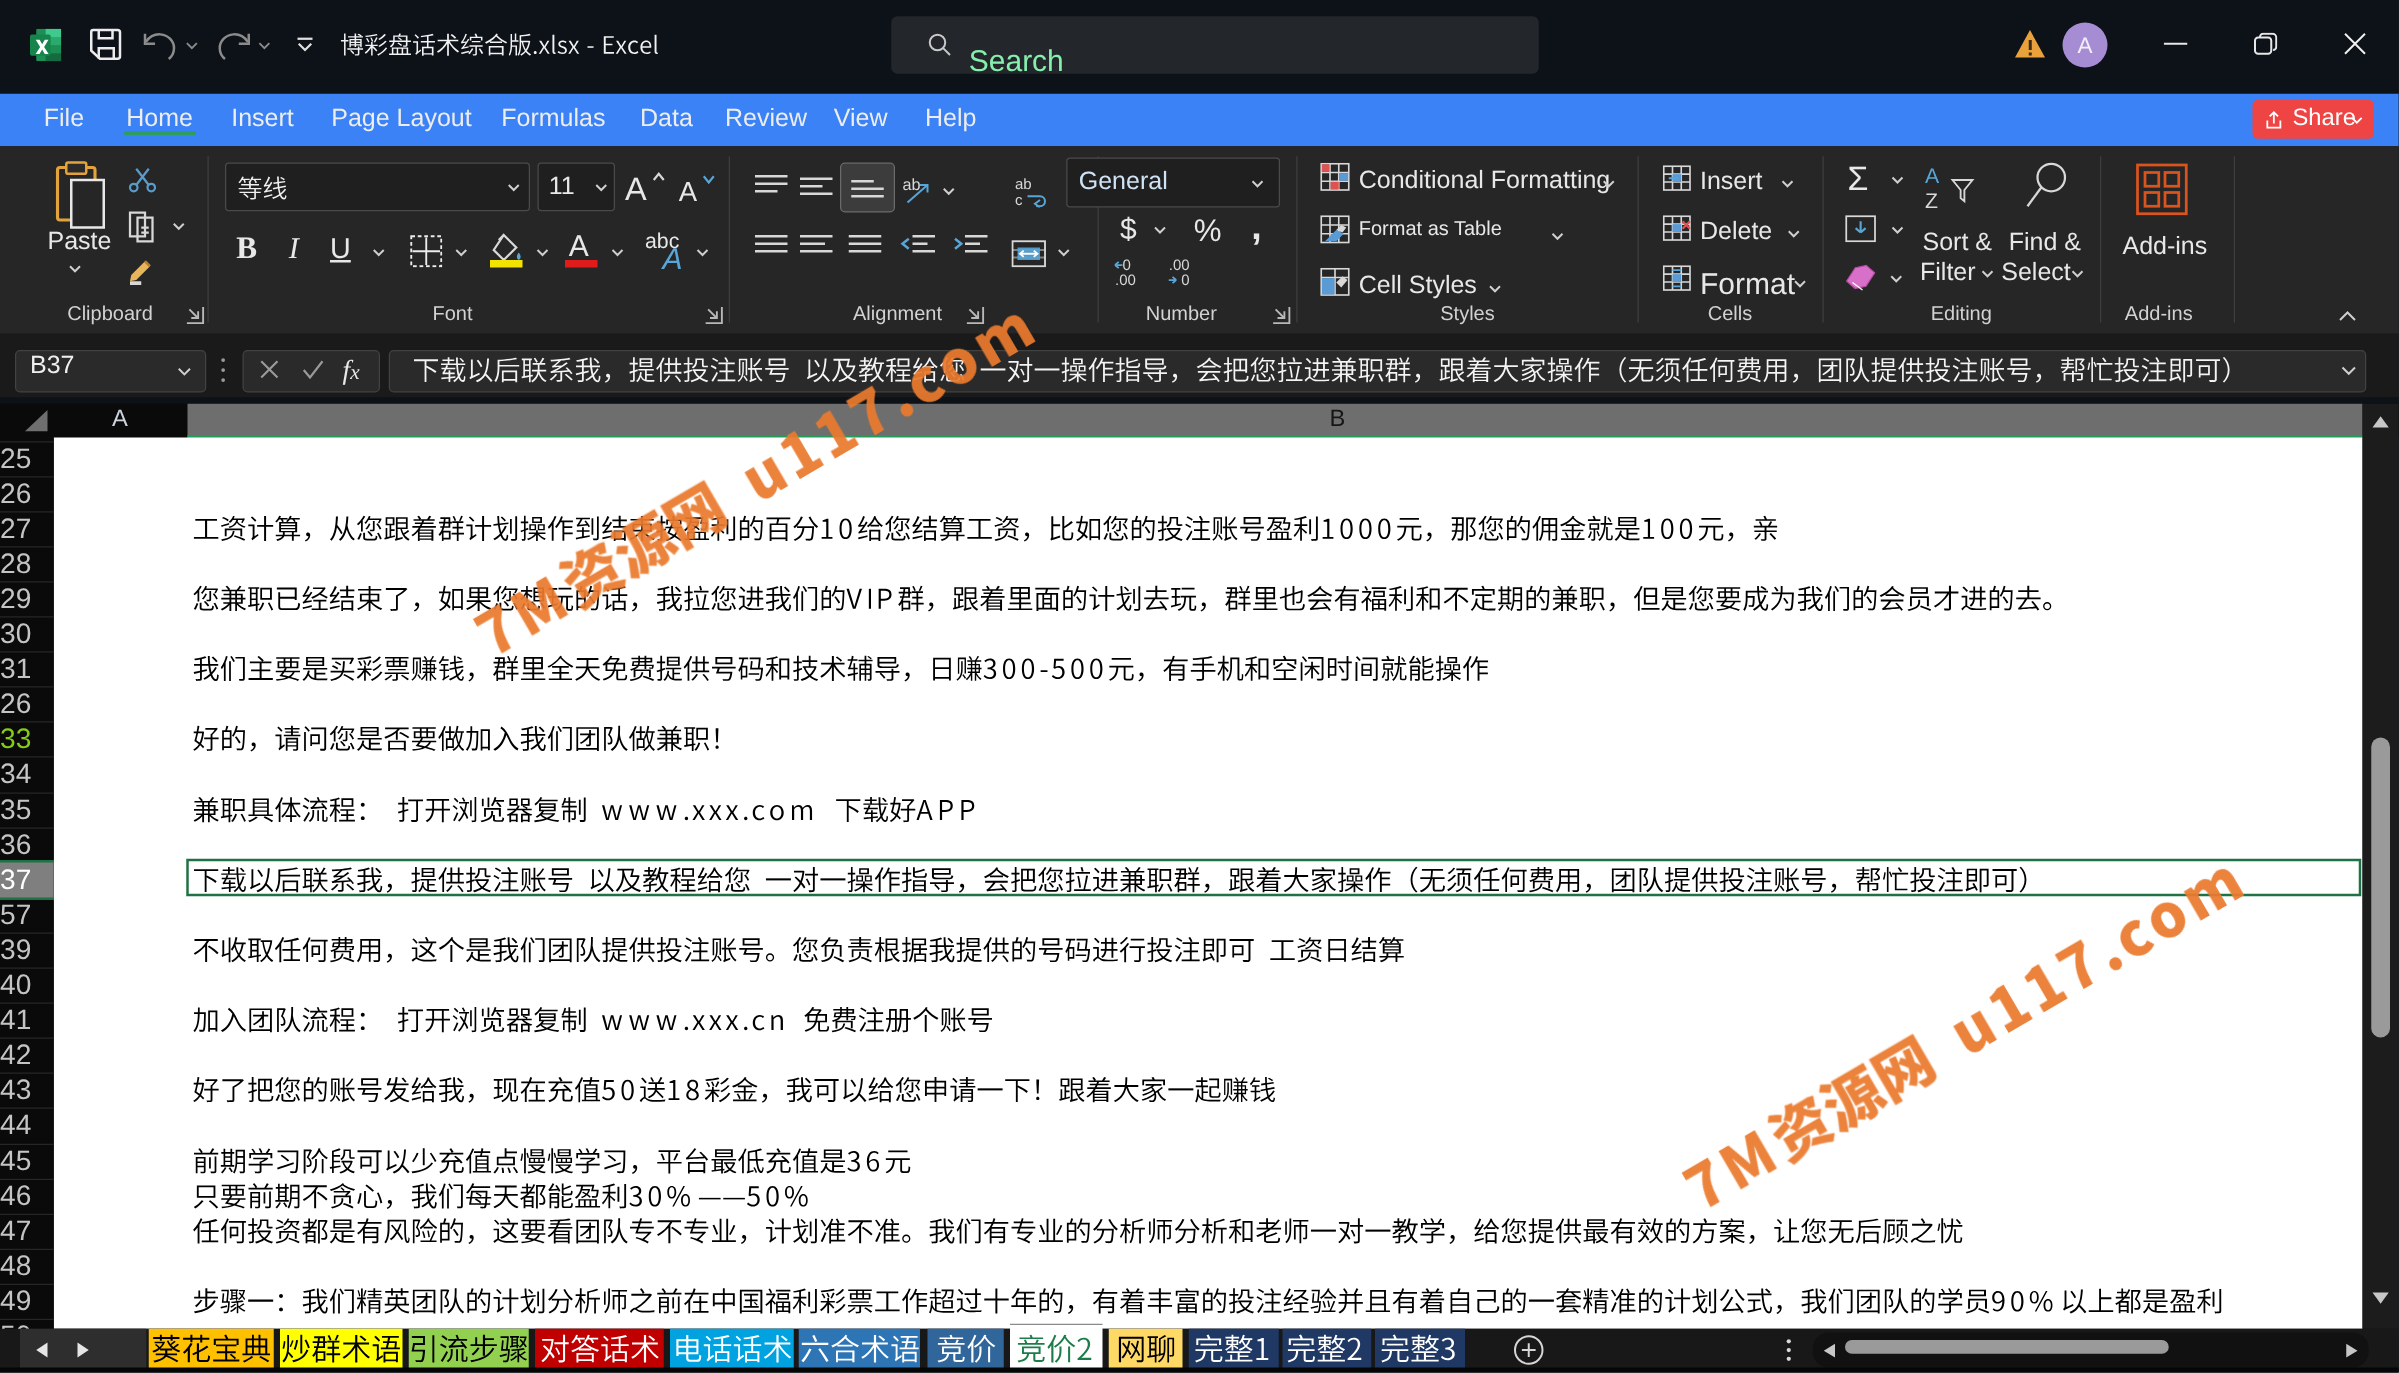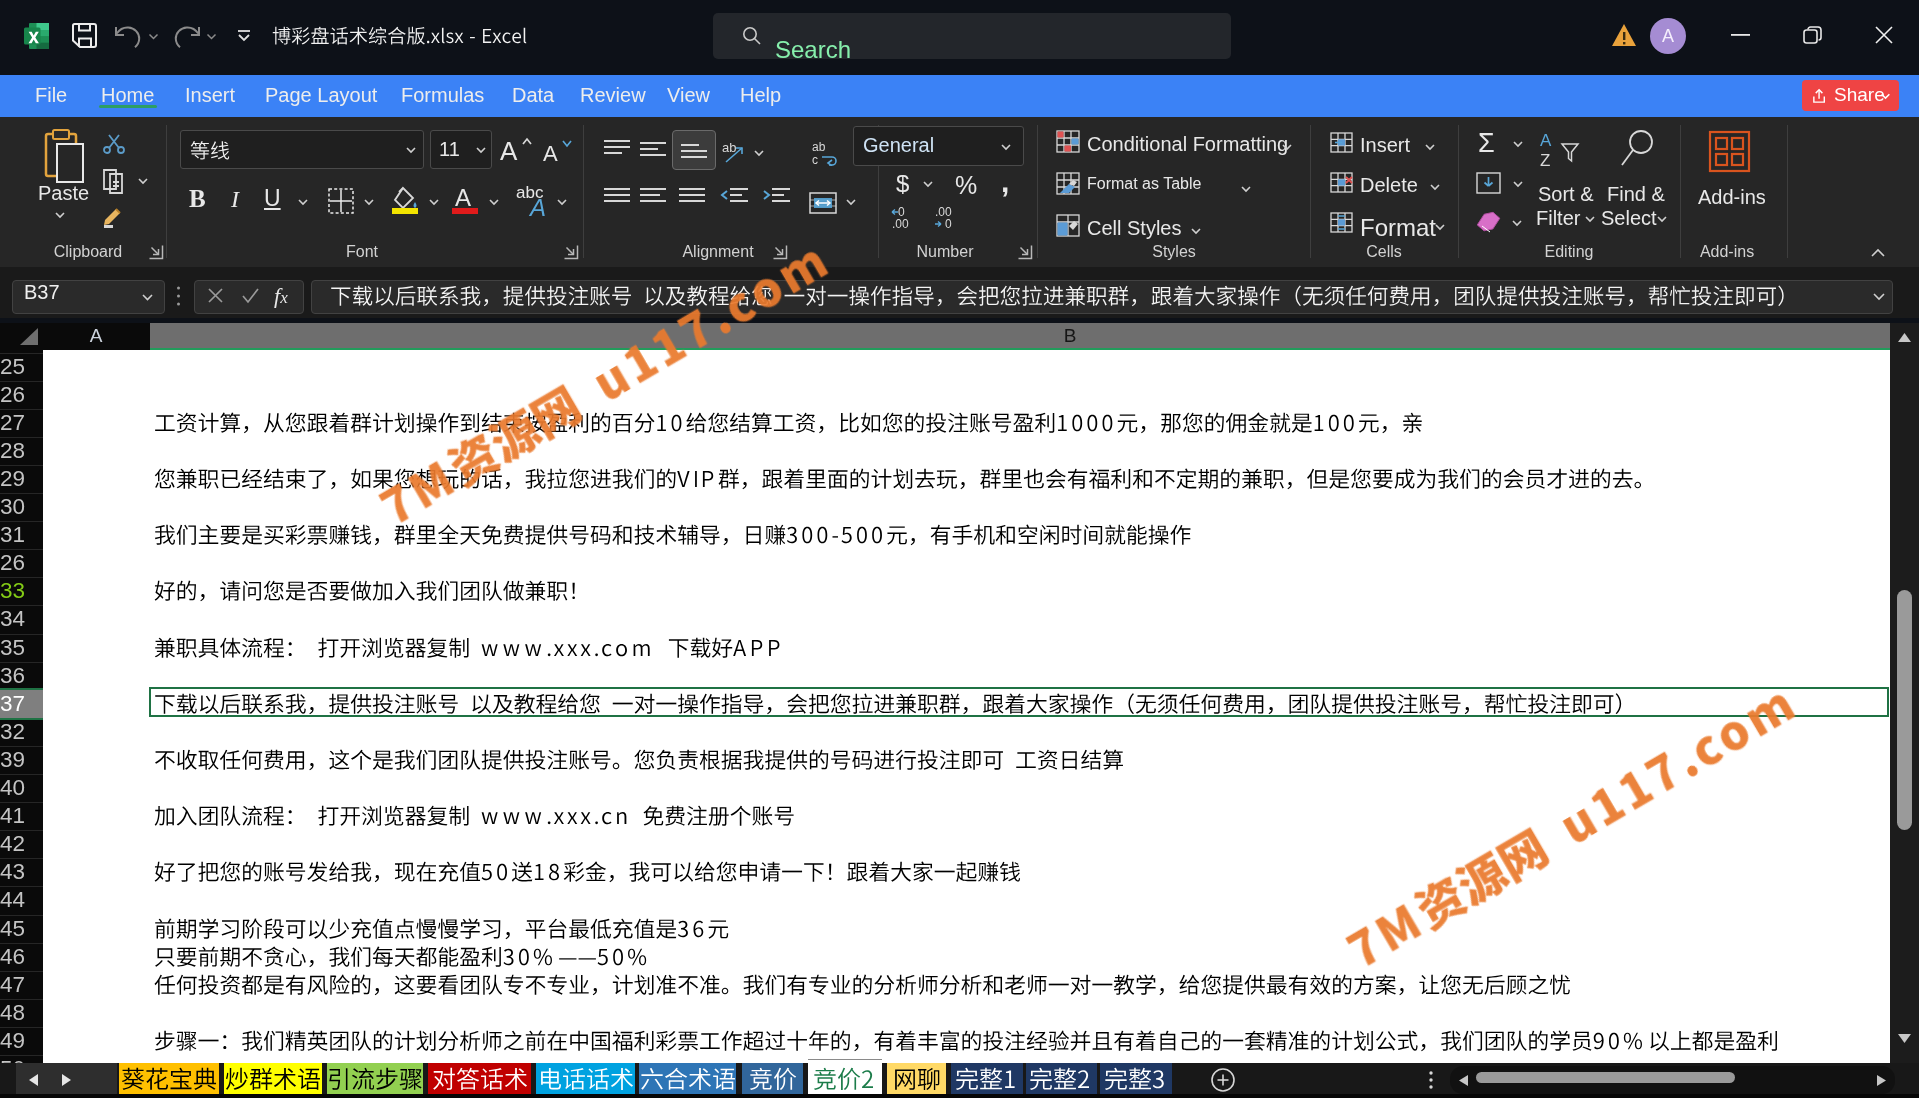--- a/index.html
+++ b/index.html
@@ -485,21 +485,21 @@
     <div class="gn" style="top:203.25px;color:#c4c4c4">26</div>
     <div class="gl" style="top:227.3px"></div>
     <div class="gn" style="top:231.35px;color:#84cc16">33</div>
     <div class="gl" style="top:255.4px"></div>
     <div class="gn" style="top:259.45px;color:#c4c4c4">34</div>
     <div class="gl" style="top:283.5px"></div>
     <div class="gn" style="top:287.55px;color:#c4c4c4">35</div>
     <div class="gl" style="top:311.6px"></div>
     <div class="gn" style="top:315.65px;color:#c4c4c4">36</div>
     <div class="gl" style="top:367.8px"></div>
-    <div class="gn" style="top:371.85px;color:#c4c4c4">32</div>
+    <div class="gn" style="top:371.85px;color:#c4c4c4">57</div>
     <div class="gl" style="top:395.9px"></div>
     <div class="gn" style="top:399.95px;color:#c4c4c4">39</div>
     <div class="gl" style="top:424px"></div>
     <div class="gn" style="top:428.05px;color:#c4c4c4">40</div>
     <div class="gl" style="top:452.1px"></div>
     <div class="gn" style="top:456.15px;color:#c4c4c4">41</div>
     <div class="gl" style="top:480.2px"></div>
     <div class="gn" style="top:484.25px;color:#c4c4c4">42</div>
     <div class="gl" style="top:508.3px"></div>
     <div class="gn" style="top:512.35px;color:#c4c4c4">43</div>

